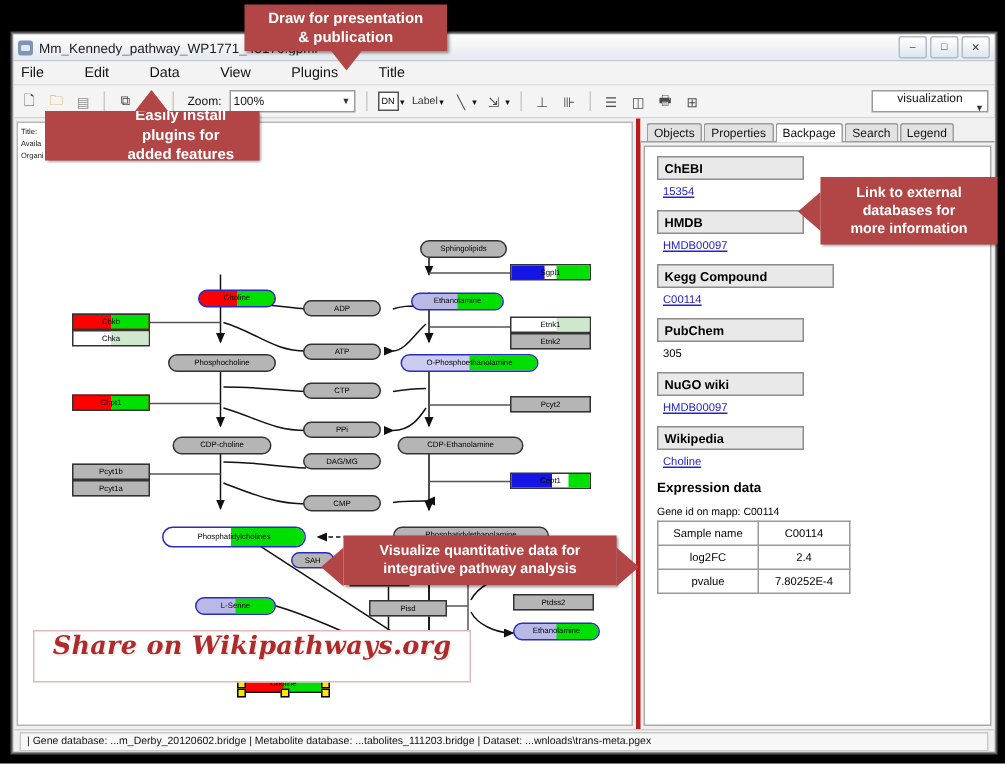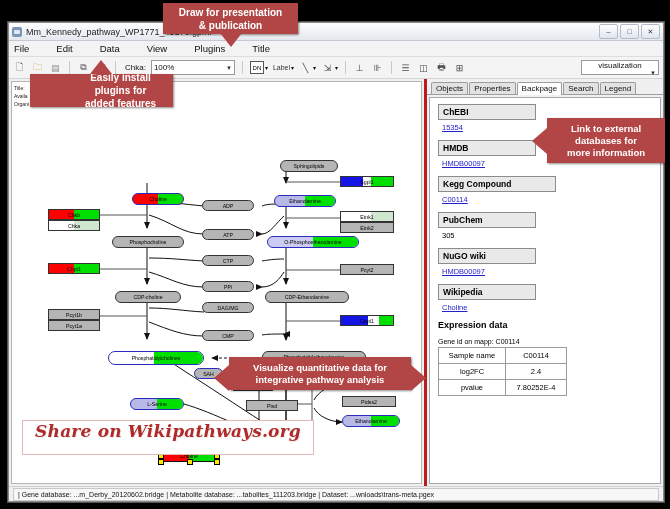--- a/index.html
+++ b/index.html
@@ -164,21 +164,21 @@
   </div>
 
   <div class="toolbar">
     <div class="tbtn">🗋</div>
     <div class="tbtn" style="color:#c79a32">🗀</div>
     <div class="tbtn" style="color:#8d8d8d">▤</div>
     <div class="sep"></div>
     <div class="tbtn">⧉</div>
     <div class="tbtn">📋</div>
     <div class="sep"></div>
-    <span class="zoomlbl">Chka:</span>
+    <span class="zoomlbl">Zoom:</span>
     <div class="combo" id="zoom-combo">
       <span>100%</span>
       <span class="arrow">▼</span>
     </div>
     <div class="sep"></div>
     <div class="dd">
       <span class="glyphbox">DN</span>
       <span class="arrow" style="font-size:6px">▾</span>
     </div>
     <div class="dd">

